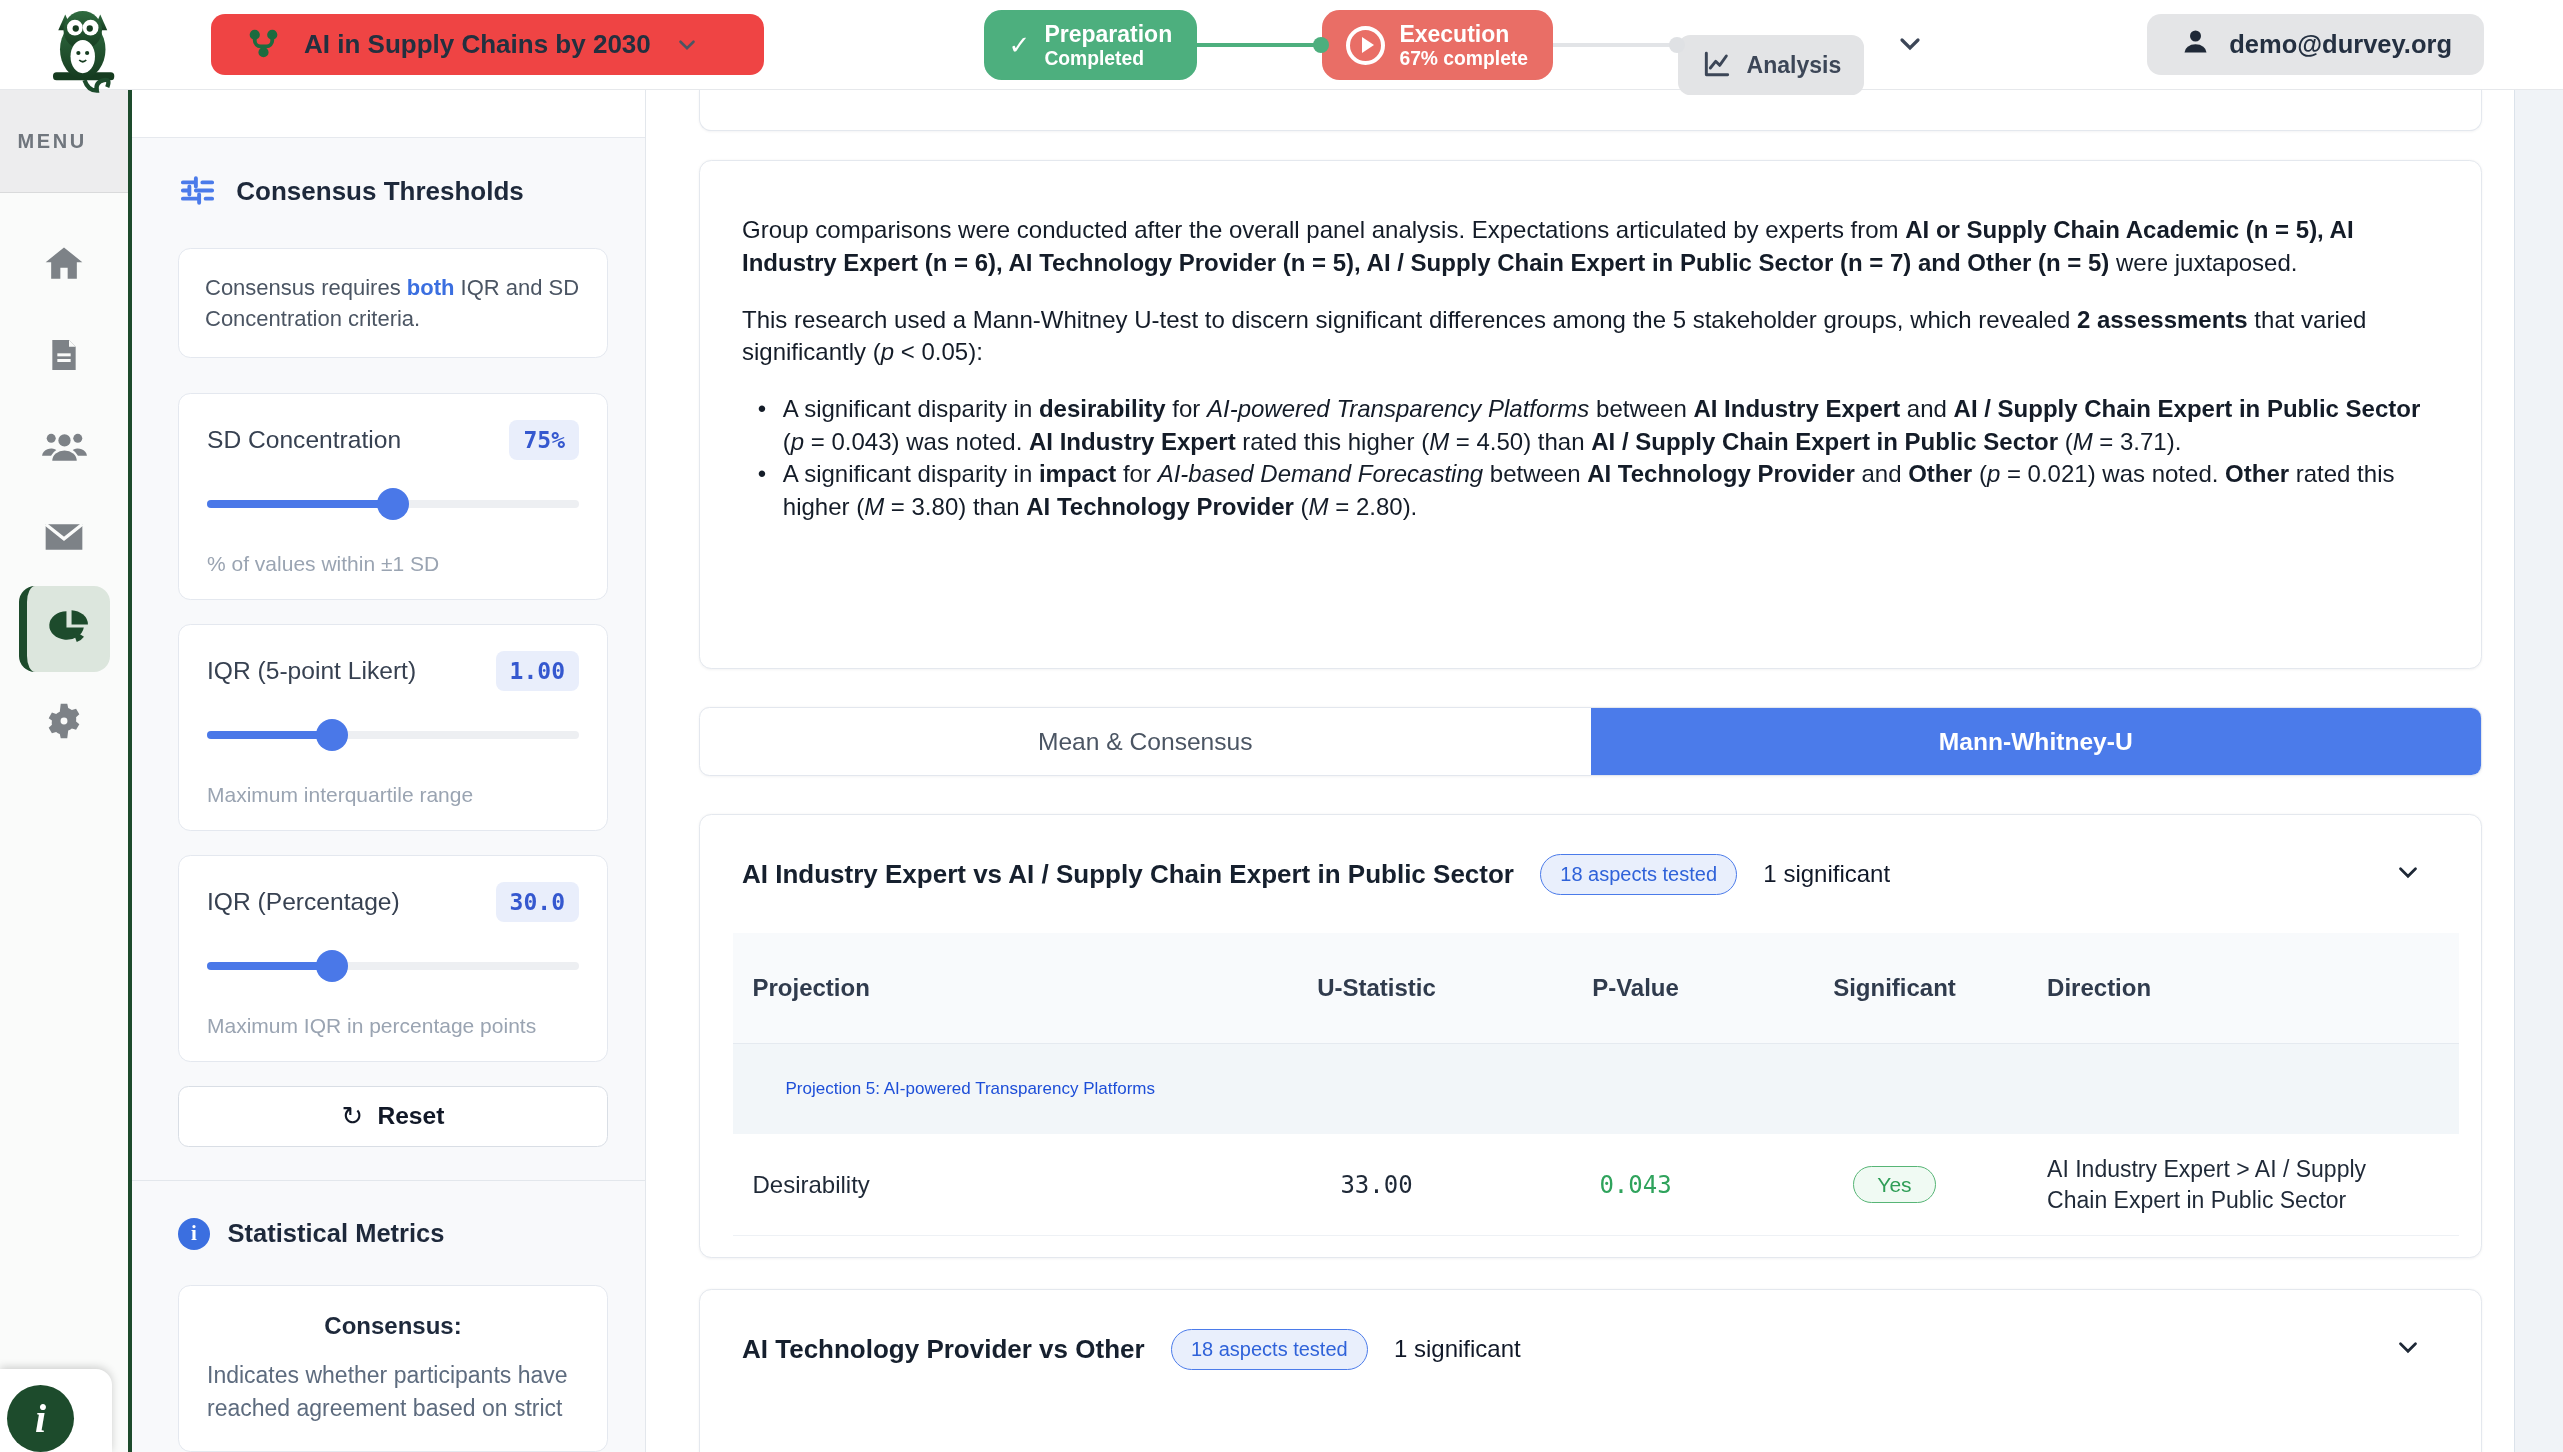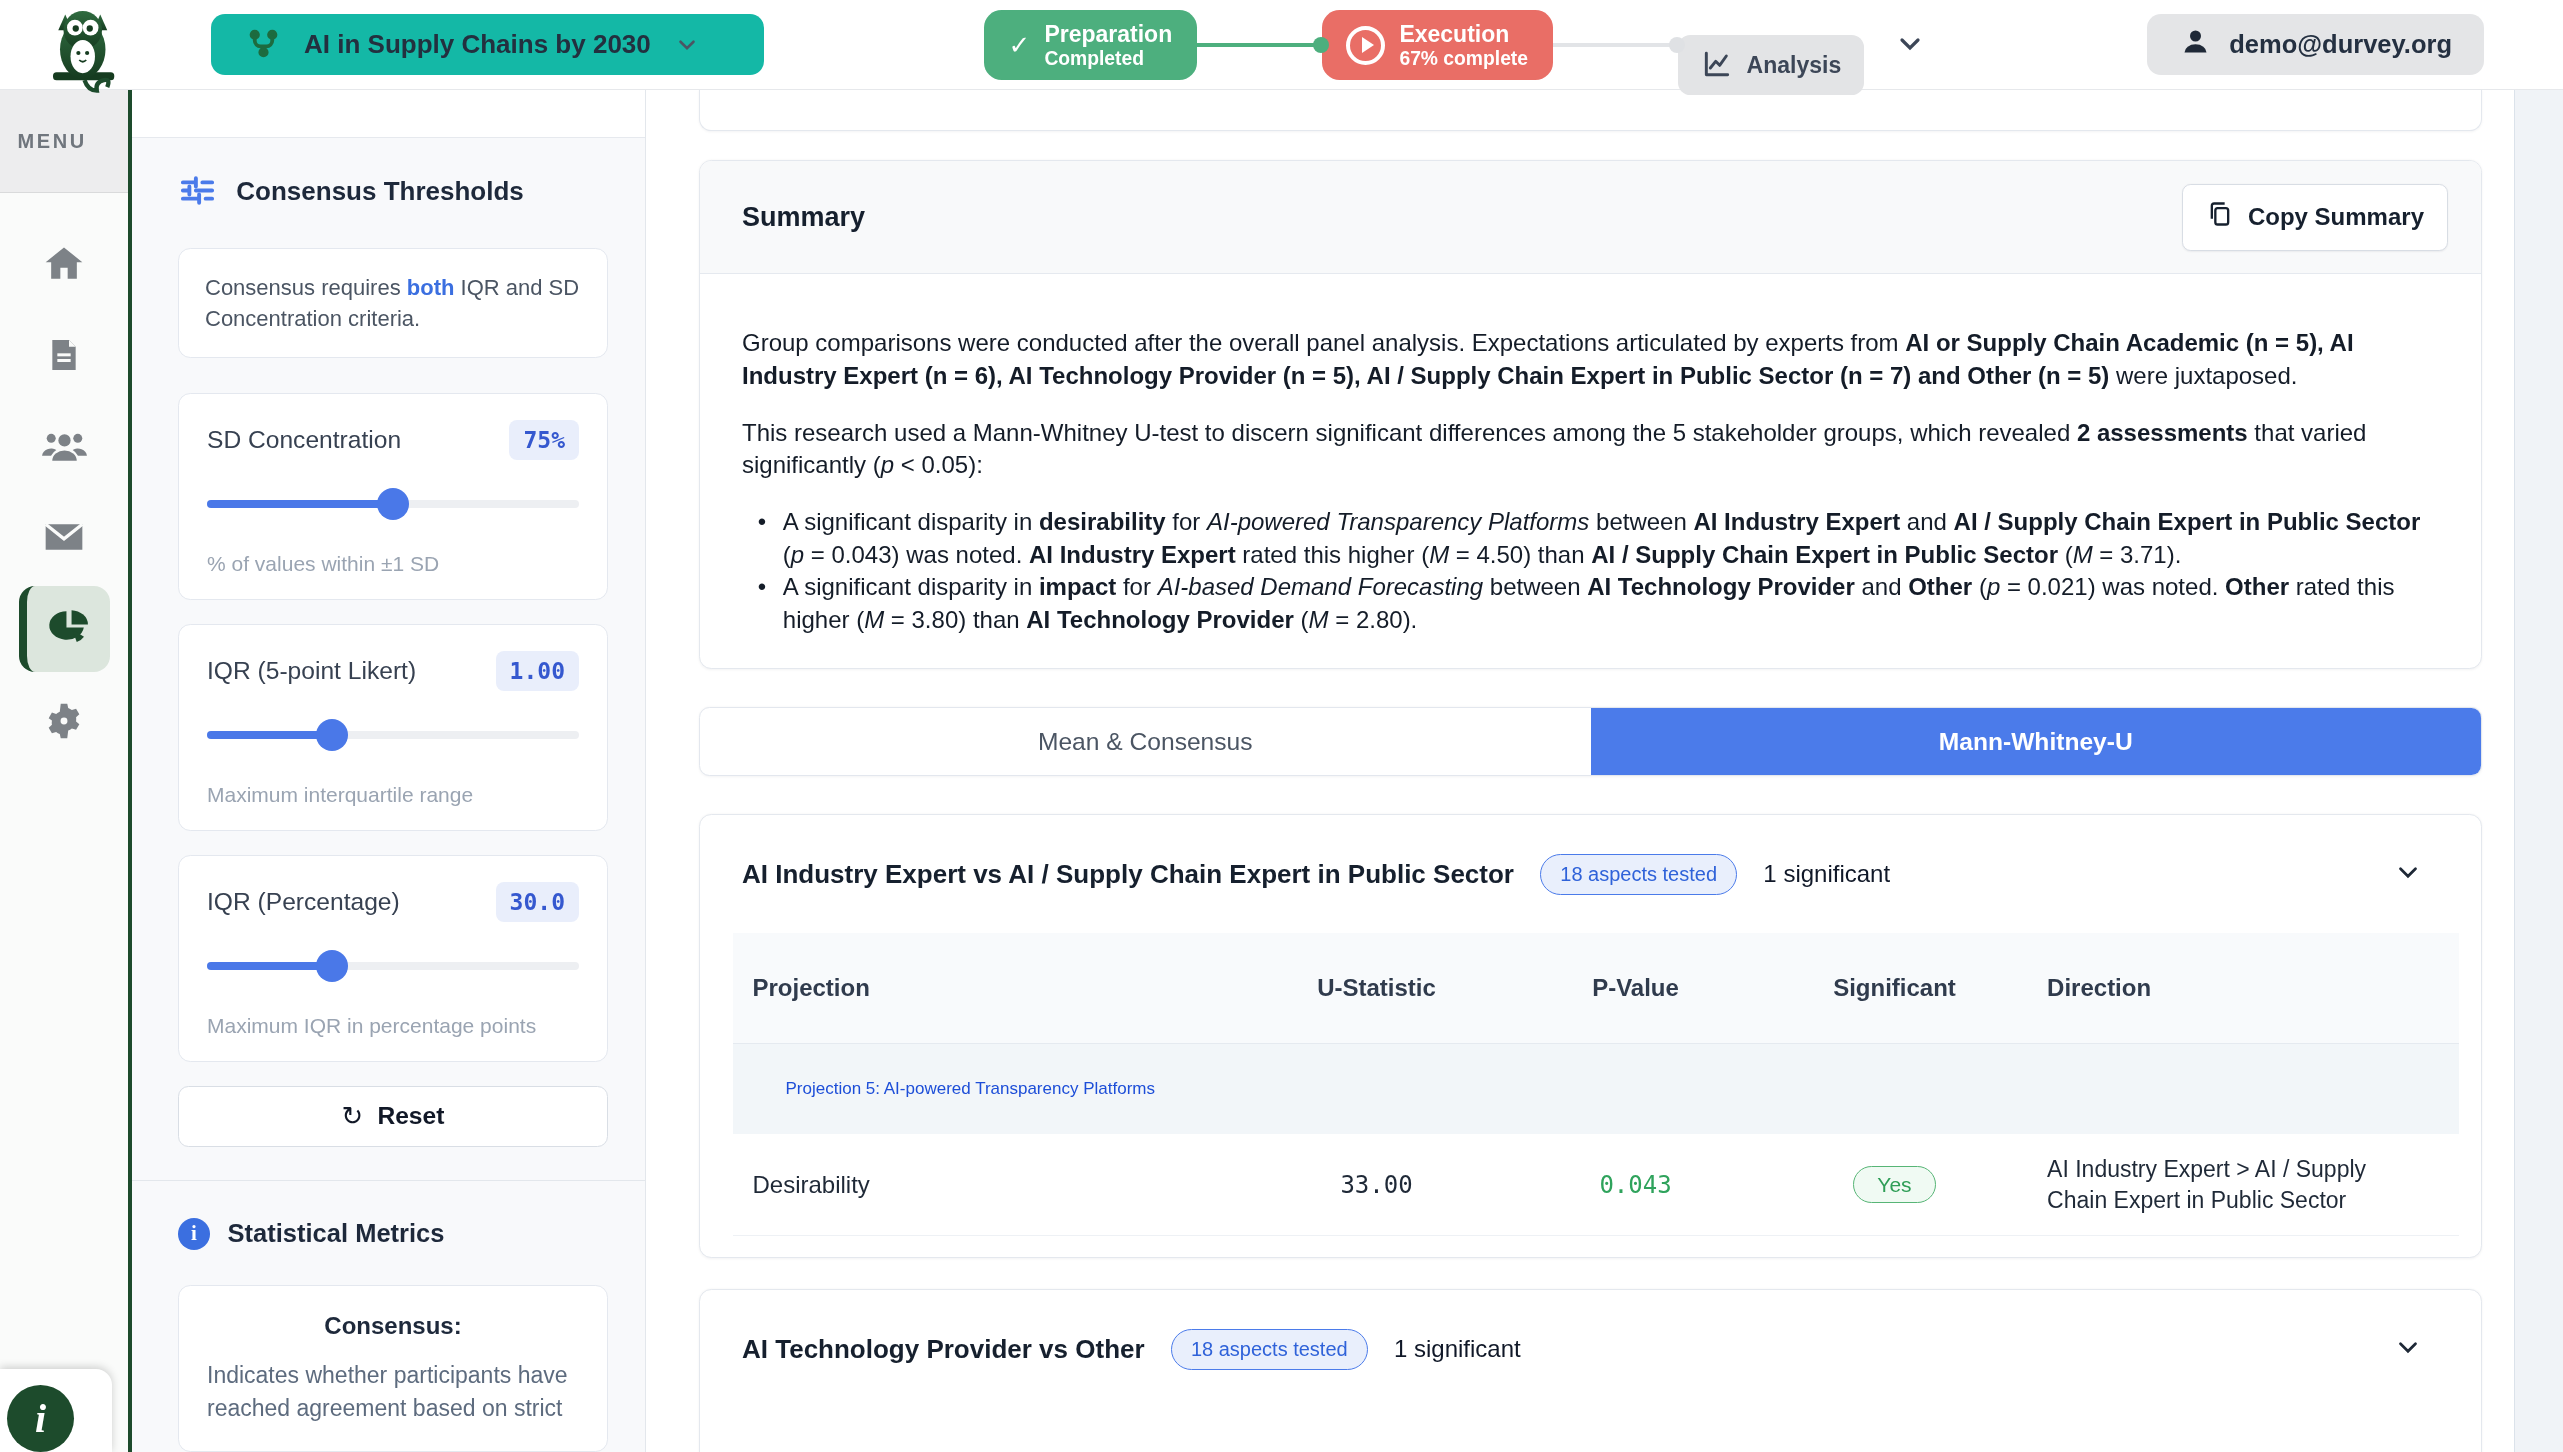--- a/index.html
+++ b/index.html
@@ -6,21 +6,21 @@
   html,body { width:2563px; height:1453px; overflow:hidden; }
   body { font-family:"Liberation Sans","DejaVu Sans",sans-serif; background:#ffffff; color:#1b2736; }
   .b { font-weight:700; }
   .i { font-style:italic; }
   .c-blue { color:#3b6fe0; }
   .mono { font-family:"DejaVu Sans Mono","Liberation Mono",monospace; }
 
   
   .topbar { position:relative; height:90px; background:#ffffff; border-bottom:0.9px solid #e6e8eb; display:flex; align-items:center; z-index:30; }
   .logo { position:absolute; left:46px; top:3.5px; width:91px; height:91px; }
-  .project-pill { position:absolute; left:211px; top:14px; height:61px; min-width:553px; background:#14b8a6; border-radius:14px; display:flex; align-items:center; gap:23px; padding:0 35px; cursor:pointer; }
+  .project-pill { position:absolute; left:211px; top:14px; height:61px; min-width:553px; background:#ef4444; border-radius:14px; display:flex; align-items:center; gap:23px; padding:0 35px; cursor:pointer; }
   .project-label { font-size:26px; font-weight:700; color:#23303f; }
   .chev-sm svg { display:block; }
   .stepper { position:absolute; left:984px; top:0; height:90px; display:flex; align-items:center; }
   .step { border-radius:17.6px; color:#ffffff; display:flex; align-items:center; gap:14px; padding:10.5px 24.6px; }
   .step .st { font-size:23px; font-weight:700; line-height:26px; }
   .step .ss { font-size:19.3px; font-weight:700; line-height:23px; }
   .step-green { background:#4daf7e; }
   .step-red { background:#e96e66; }
   .step-gray { background:#e3e4e6; color:#3c4657; border-radius:12.3px; padding:12.3px 23px;margin-top:40px; }
   .step-gray .st { font-size:23px; font-weight:700; }
@@ -354,32 +354,20 @@
           </div>
         </div>
       </div>
     </aside>
 
     <main class="main">
       <div class="main-inner">
         <div class="sliver-card"></div>
 
         <section class="summary-card">
-          <div class="summary-head">
-            <span class="summary-title">Summary</span>
-            <button class="copy-btn">
-              <span>
-                <svg width="28" height="28" viewBox="0 0 24 24" fill="none" stroke="#16202e" stroke-width="2">
-                    <rect x="8" y="7" width="11" height="14" rx="2"></rect>
-                    <path d="M5 16 V5 a2 2 0 0 1 2-2 h9"></path>
-                  </svg>
-              </span>
-              <span>Copy Summary</span>
-            </button>
-          </div>
           <div class="summary-body">
             <p><span>Group comparisons were conducted after the overall panel analysis. Expectations articulated by experts from </span><span class="b">AI or Supply Chain Academic (n = 5), AI Industry Expert (n = 6), AI Technology Provider (n = 5), AI / Supply Chain Expert in Public Sector (n = 7) and Other (n = 5)</span><span> were juxtaposed.</span></p>
             <p><span>This research used a Mann-Whitney U-test to discern significant differences among the 5 stakeholder groups, which revealed </span><span class="b">2 assessments</span><span> that varied significantly (</span><span class="i">p</span><span> &lt; 0.05):</span></p>
             <ul>
               <li><span>A significant disparity in </span><span class="b">desirability</span><span> for </span><span class="i">AI-powered Transparency Platforms</span><span> between </span><span class="b">AI Industry Expert</span><span> and </span><span class="b">AI / Supply Chain Expert in Public Sector</span><span> (</span><span class="i">p</span><span> = 0.043) was noted. </span><span class="b">AI Industry Expert</span><span> rated this higher (</span><span class="i">M</span><span> = 4.50) than </span><span class="b">AI / Supply Chain Expert in Public Sector</span><span> (</span><span class="i">M</span><span> = 3.71).</span></li>
               <li><span>A significant disparity in </span><span class="b">impact</span><span> for </span><span class="i">AI-based Demand Forecasting</span><span> between </span><span class="b">AI Technology Provider</span><span> and </span><span class="b">Other</span><span> (</span><span class="i">p</span><span> = 0.021) was noted. </span><span class="b">Other</span><span> rated this higher (</span><span class="i">M</span><span> = 3.80) than </span><span class="b">AI Technology Provider</span><span> (</span><span class="i">M</span><span> = 2.80).</span></li>
             </ul>
           </div>
         </section>
 

